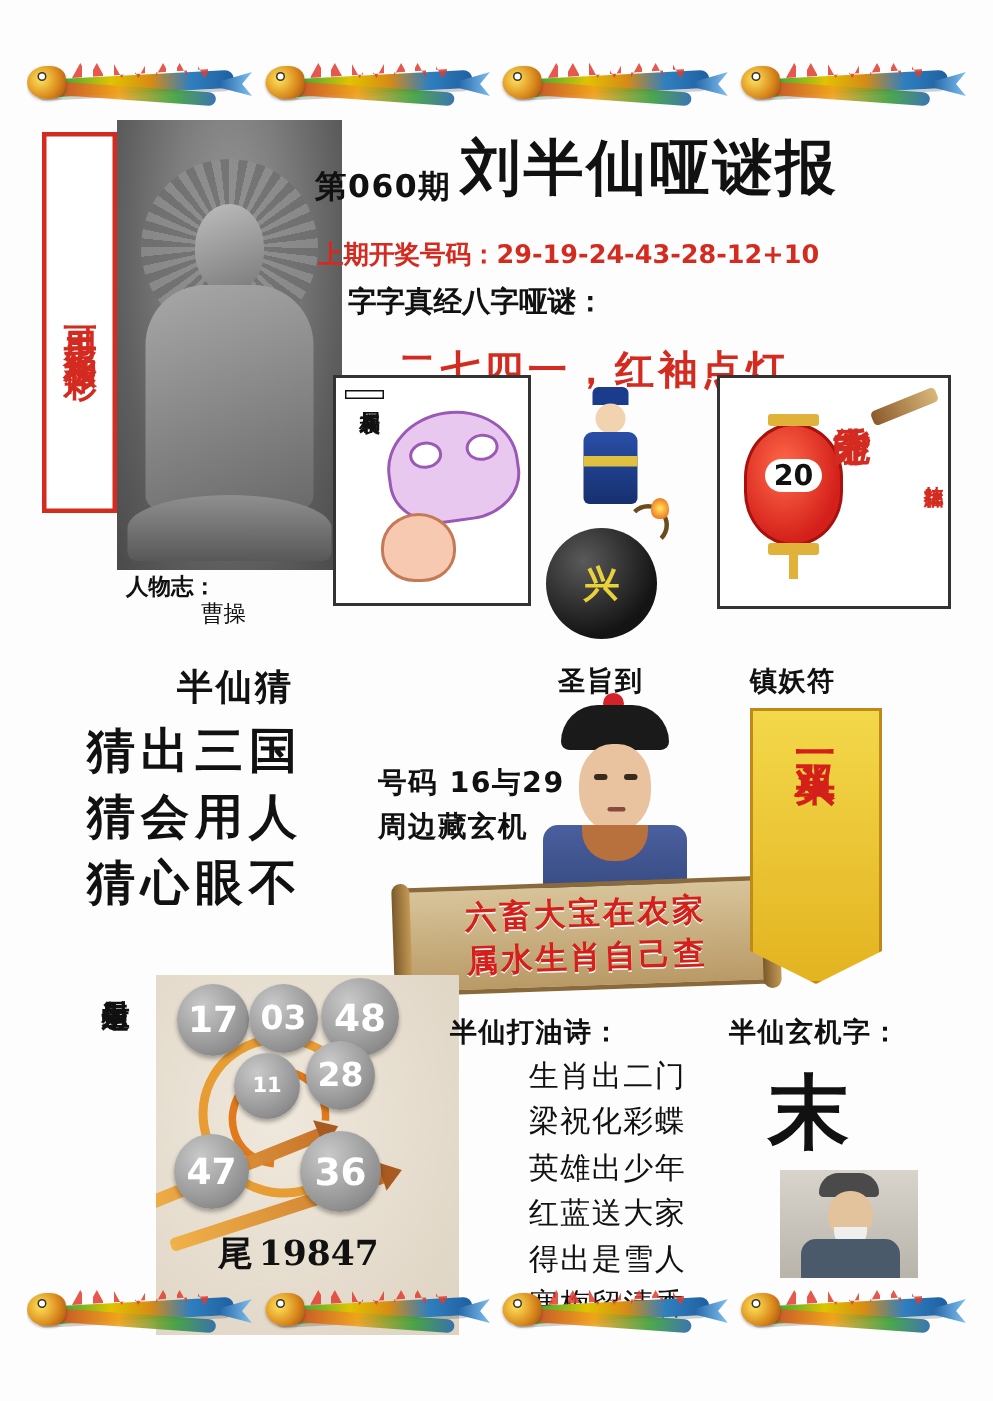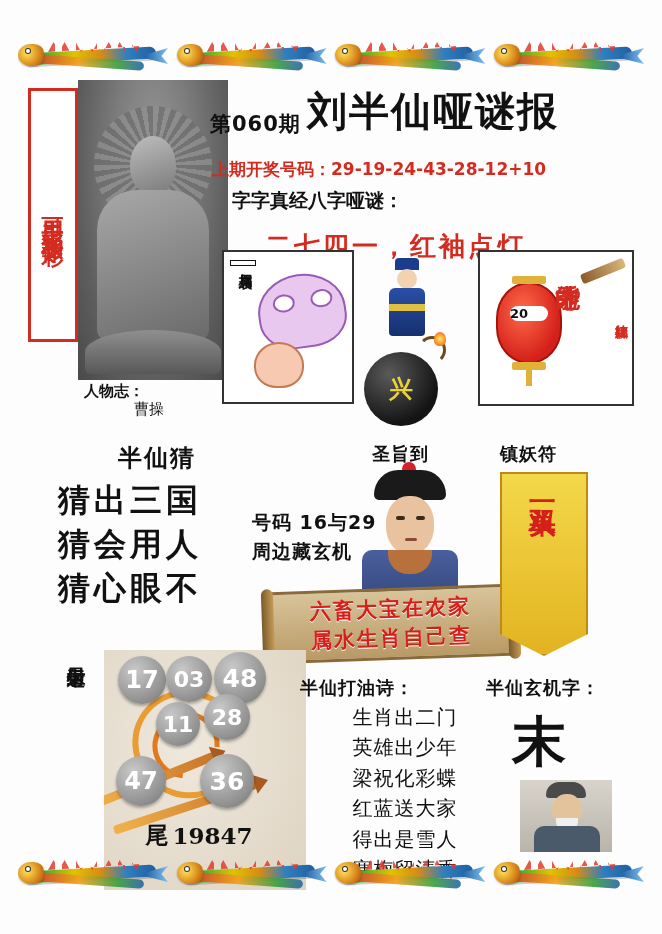--- a/index.html
+++ b/index.html
@@ -175,22 +175,22 @@
     position:absolute;left:16px;top:30px;width:62px;height:78px;border-radius:50%/44%;
     background:radial-gradient(ellipse at 40% 35%,#ff6a4a,#d4201a 70%);
     border:2px solid #a8120d;
   }
   .lantern .cap,.lantern .capb{
     position:absolute;left:14px;width:34px;height:8px;background:#e0b23a;border-radius:2px;
   }
   .lantern .cap{top:-8px;}
   .lantern .capb{bottom:-8px;}
   .lantern .num{
-    position:absolute;left:0;top:22px;width:62px;text-align:left;
-    font-size:13px;font-weight:bold;color:#fff;
+    position:absolute;left:0;top:22px;width:62px;text-align:center;
+    font-size:19px;font-weight:bold;color:#fff;
     background:#fff;color:#111;border-radius:12px;
     width:38px;left:12px;
   }
   .lantern .tassel{position:absolute;left:28px;bottom:-24px;width:6px;height:22px;background:#e0b23a;}
   .lp-red{
     position:absolute;left:74px;top:12px;
     writing-mode:vertical-rl;text-orientation:upright;
     font-size:25px;font-weight:bold;color:#d42b20;line-height:1.05;
     font-family:"DejaVu Serif","Liberation Serif",serif;
   }
@@ -474,21 +474,21 @@
 
     <div class="ball" style="left:14px;top:6px;width:48px;height:48px;font-size:24px;">
         <span>17</span>
       </div>
     <div class="ball" style="left:62px;top:6px;width:46px;height:46px;font-size:22px;">
         <span>03</span>
       </div>
     <div class="ball" style="left:110px;top:2px;width:52px;height:52px;font-size:25px;">
         <span>48</span>
       </div>
-    <div class="ball" style="left:52px;top:52px;width:44px;height:44px;font-size:22px;">
+    <div class="ball" style="left:52px;top:52px;width:44px;height:44px;font-size:14px;">
         <span>11</span>
       </div>
     <div class="ball" style="left:100px;top:44px;width:46px;height:46px;font-size:22px;">
         <span>28</span>
       </div>
     <div class="ball" style="left:12px;top:106px;width:50px;height:50px;font-size:24px;">
         <span>47</span>
       </div>
     <div class="ball" style="left:96px;top:104px;width:54px;height:54px;font-size:25px;">
         <span>36</span>
@@ -496,22 +496,22 @@
   </div>
 
   <div class="tail-row">
     <span>尾</span>
     <span>19847</span>
   </div>
 
   <div class="dog-label">半仙打油诗：</div>
   <div class="dog-poem">
     <div>生肖出二门</div>
+    <div>梁祝化彩蝶</div>
     <div>英雄出少年</div>
-    <div>梁祝化彩蝶</div>
     <div>红蓝送大家</div>
     <div>得出是雪人</div>
     <div>寒梅留清香</div>
   </div>
 
   <div class="xj-label">半仙玄机字：</div>
   <div class="xj-char">末</div>
 
   <div class="oldman">
     <div class="hat"></div>

